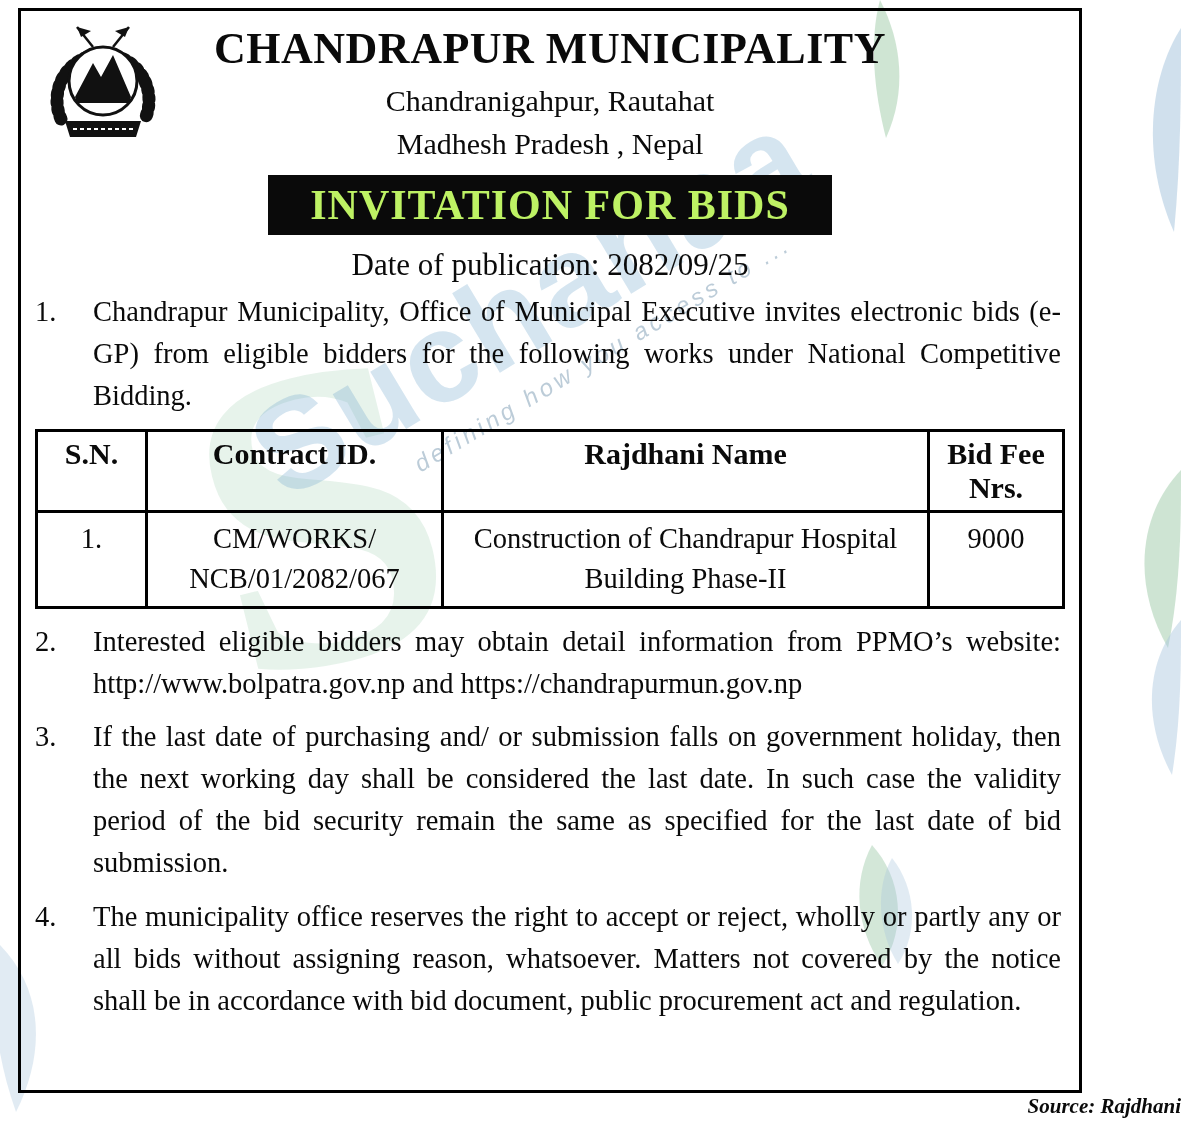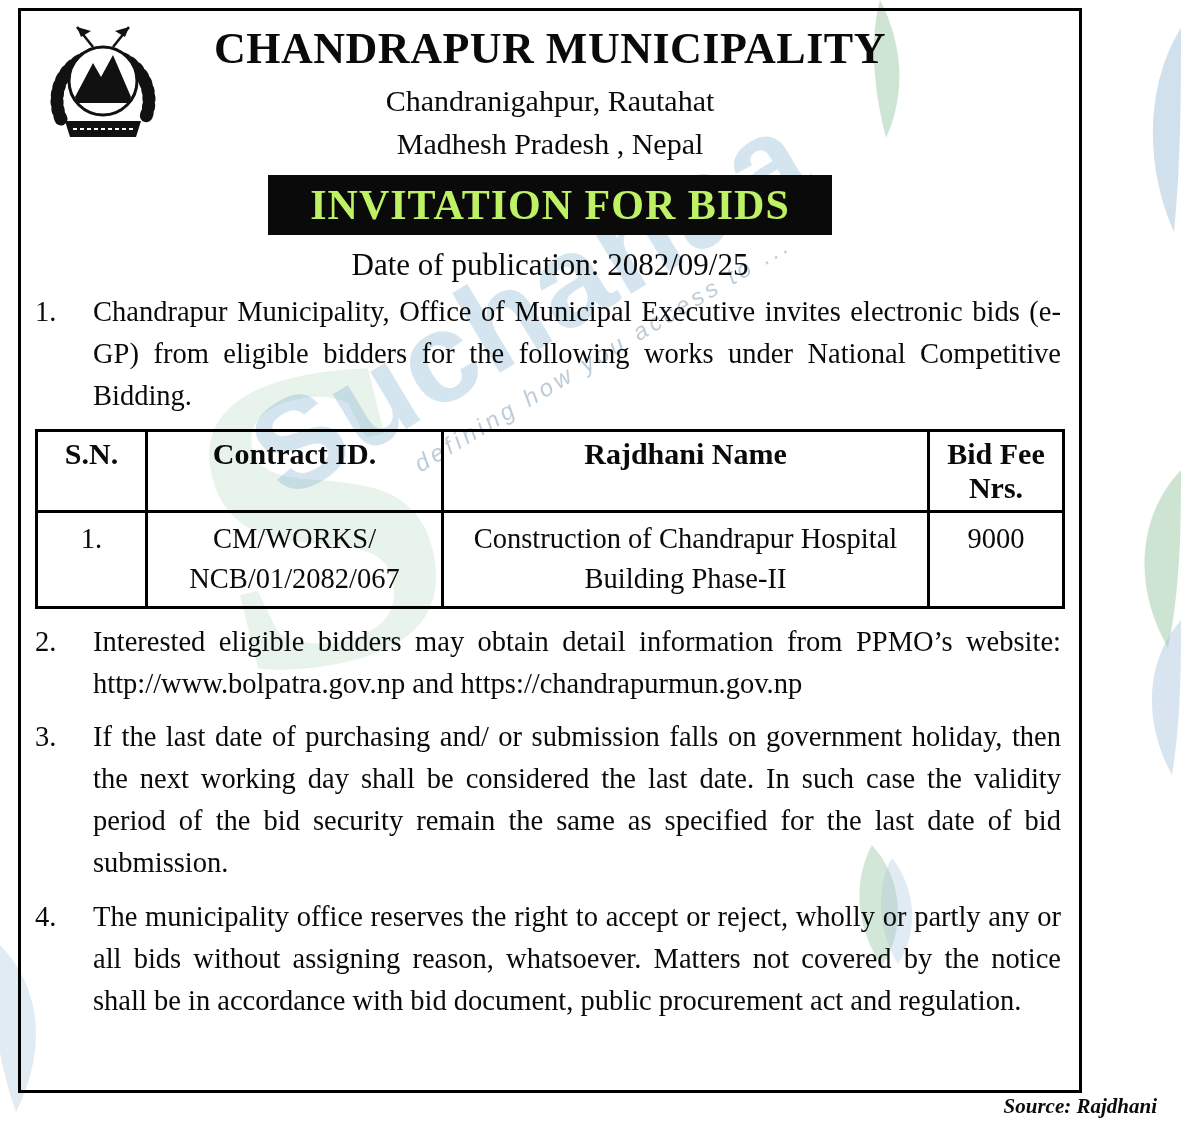--- a/index.html
+++ b/index.html
@@ -71,21 +71,21 @@
   table.bids th, table.bids td {
     border: 3px solid #000;
     text-align: center; vertical-align: top;
   }
   table.bids th { font-size: 30px; font-weight: bold; padding: 5px 6px; text-align: center; }
   table.bids td { font-size: 28.5px; padding: 6px 8px; line-height: 1.42; }
   .col-sn { width: 110px; } .col-cid { width: 296px; } .col-pn { width: 486px; }
   td.cid { white-space: pre-line; }
   
   .source {
-    position: absolute; right: 24px; bottom: 2px;
+    position: absolute; right: 0; bottom: 2px;
     font-size: 21px; font-style: italic; font-weight: bold;
     z-index: 1;
   }
 </style>
 </head>
 <body>
 
 <div class="page">
 
   <svg class="deco-layer" width="1181" height="1121" viewBox="0 0 1181 1121">

